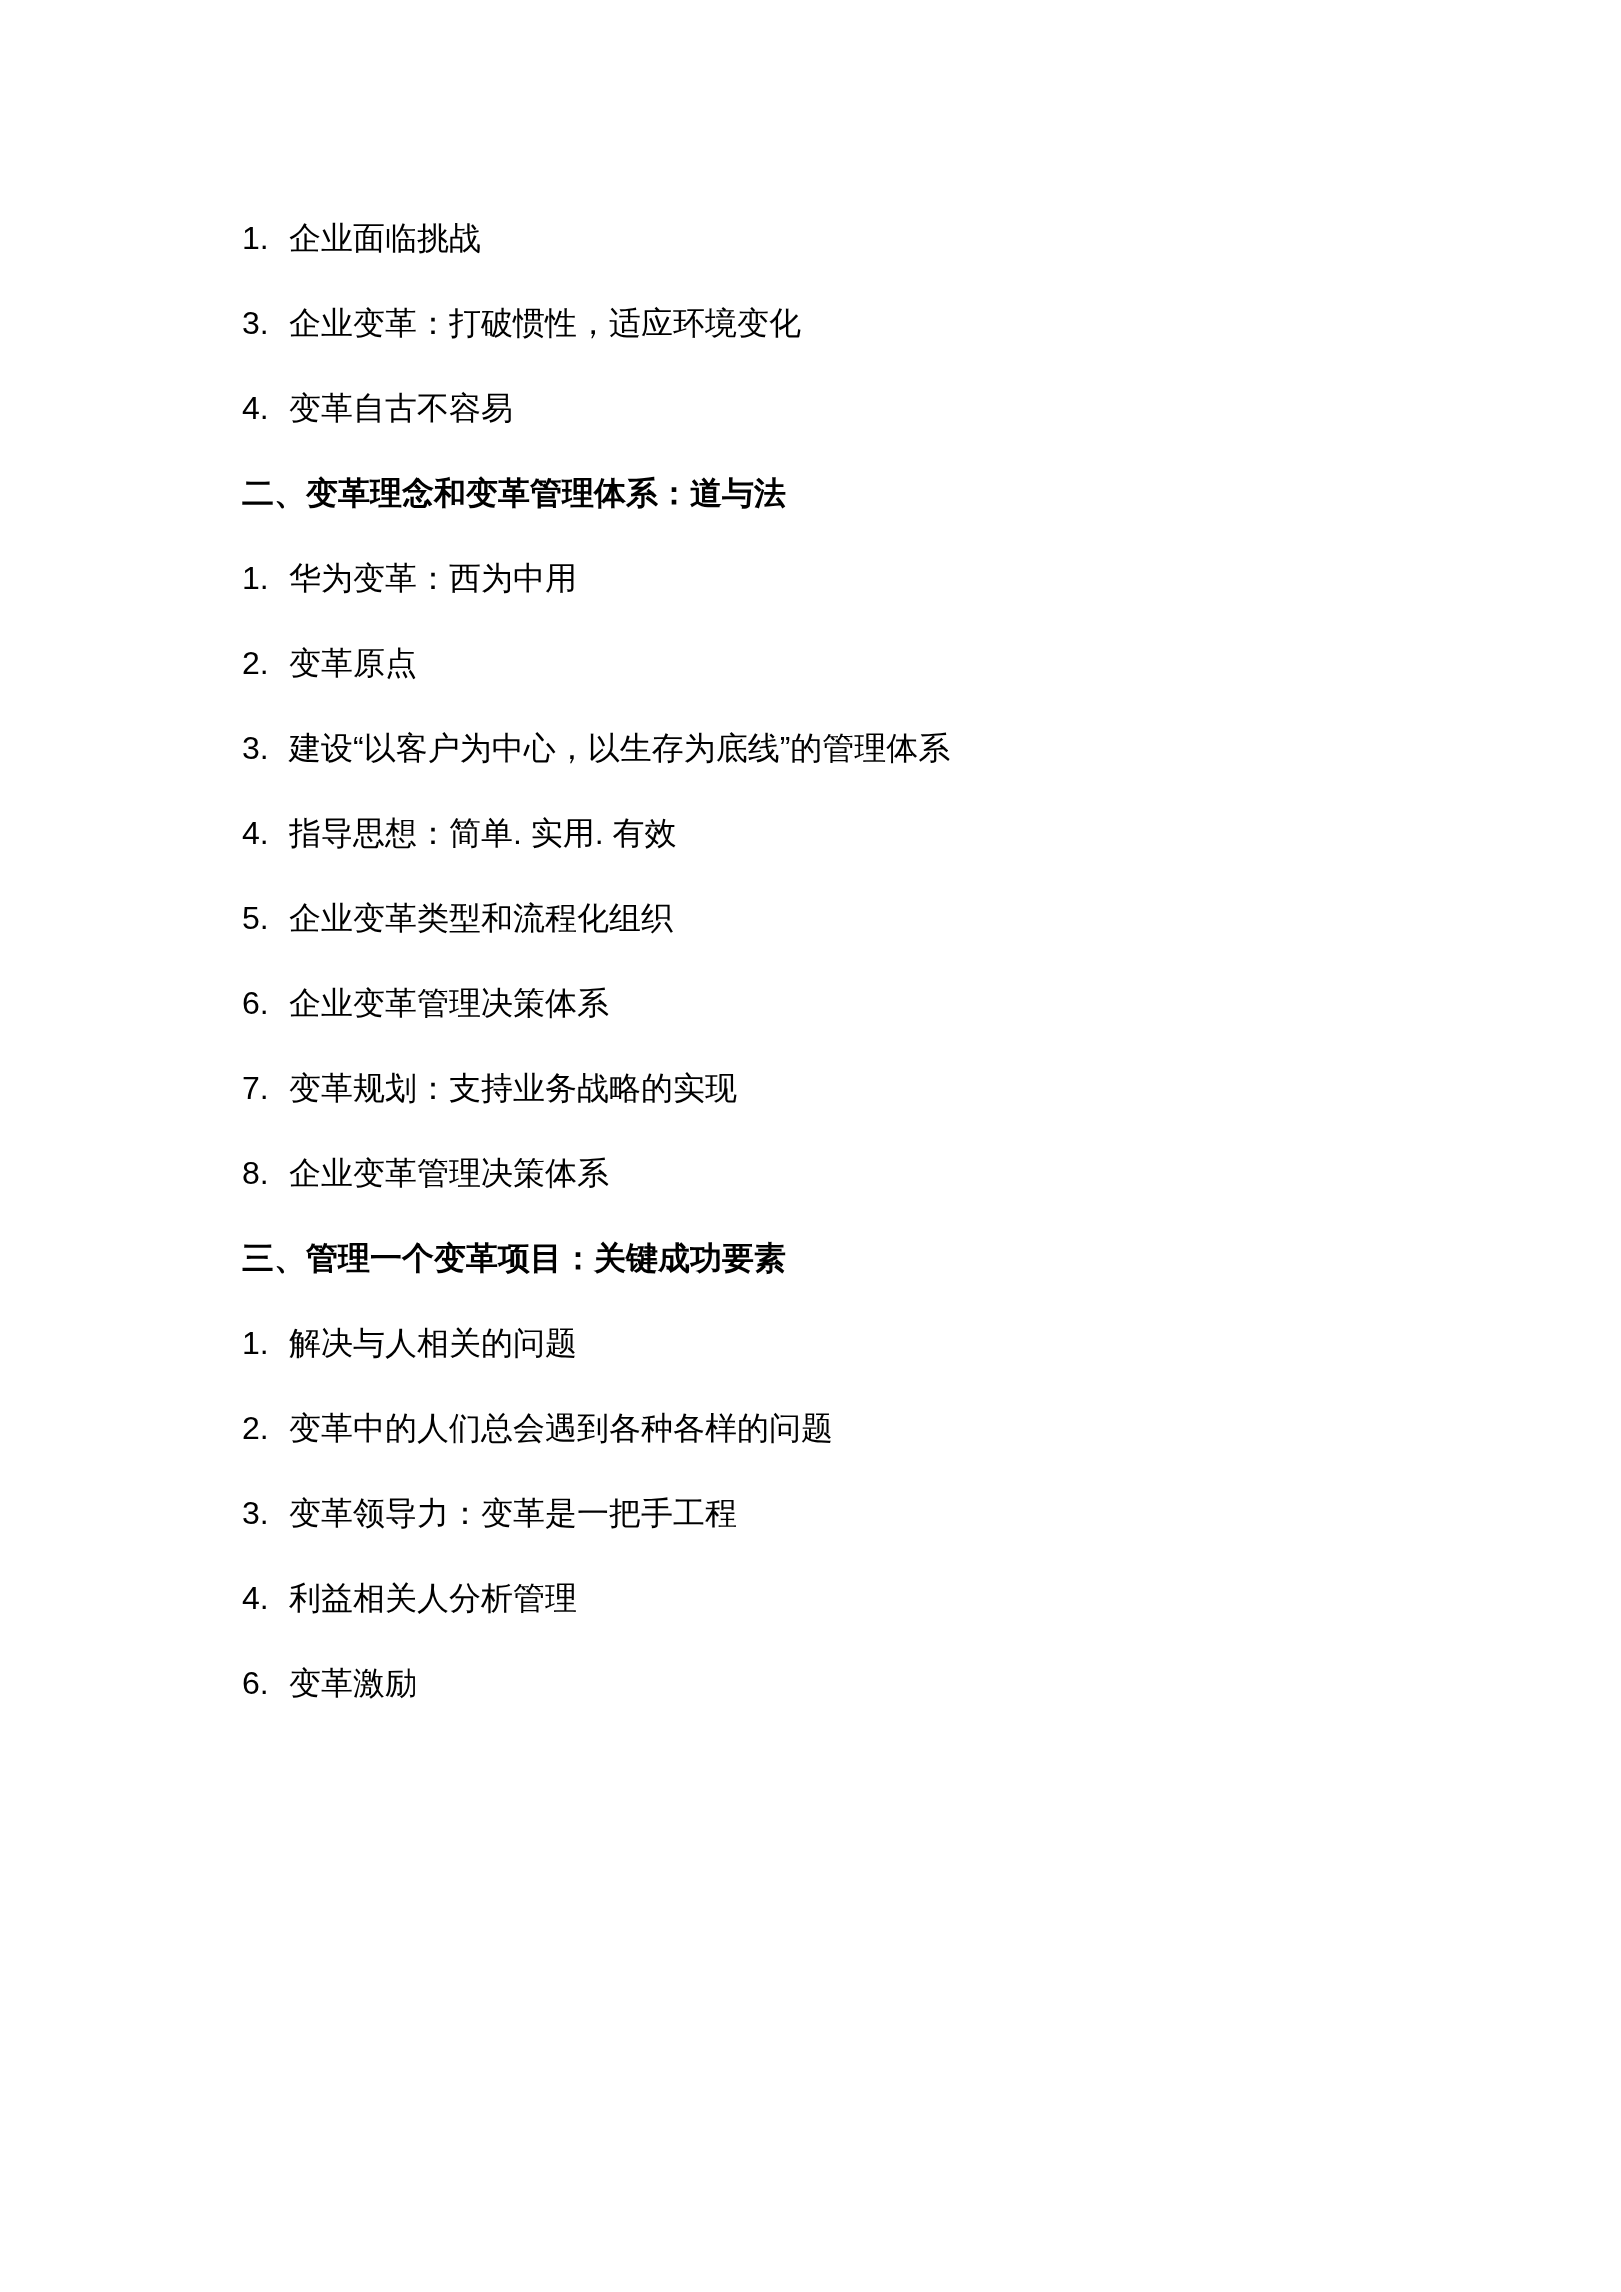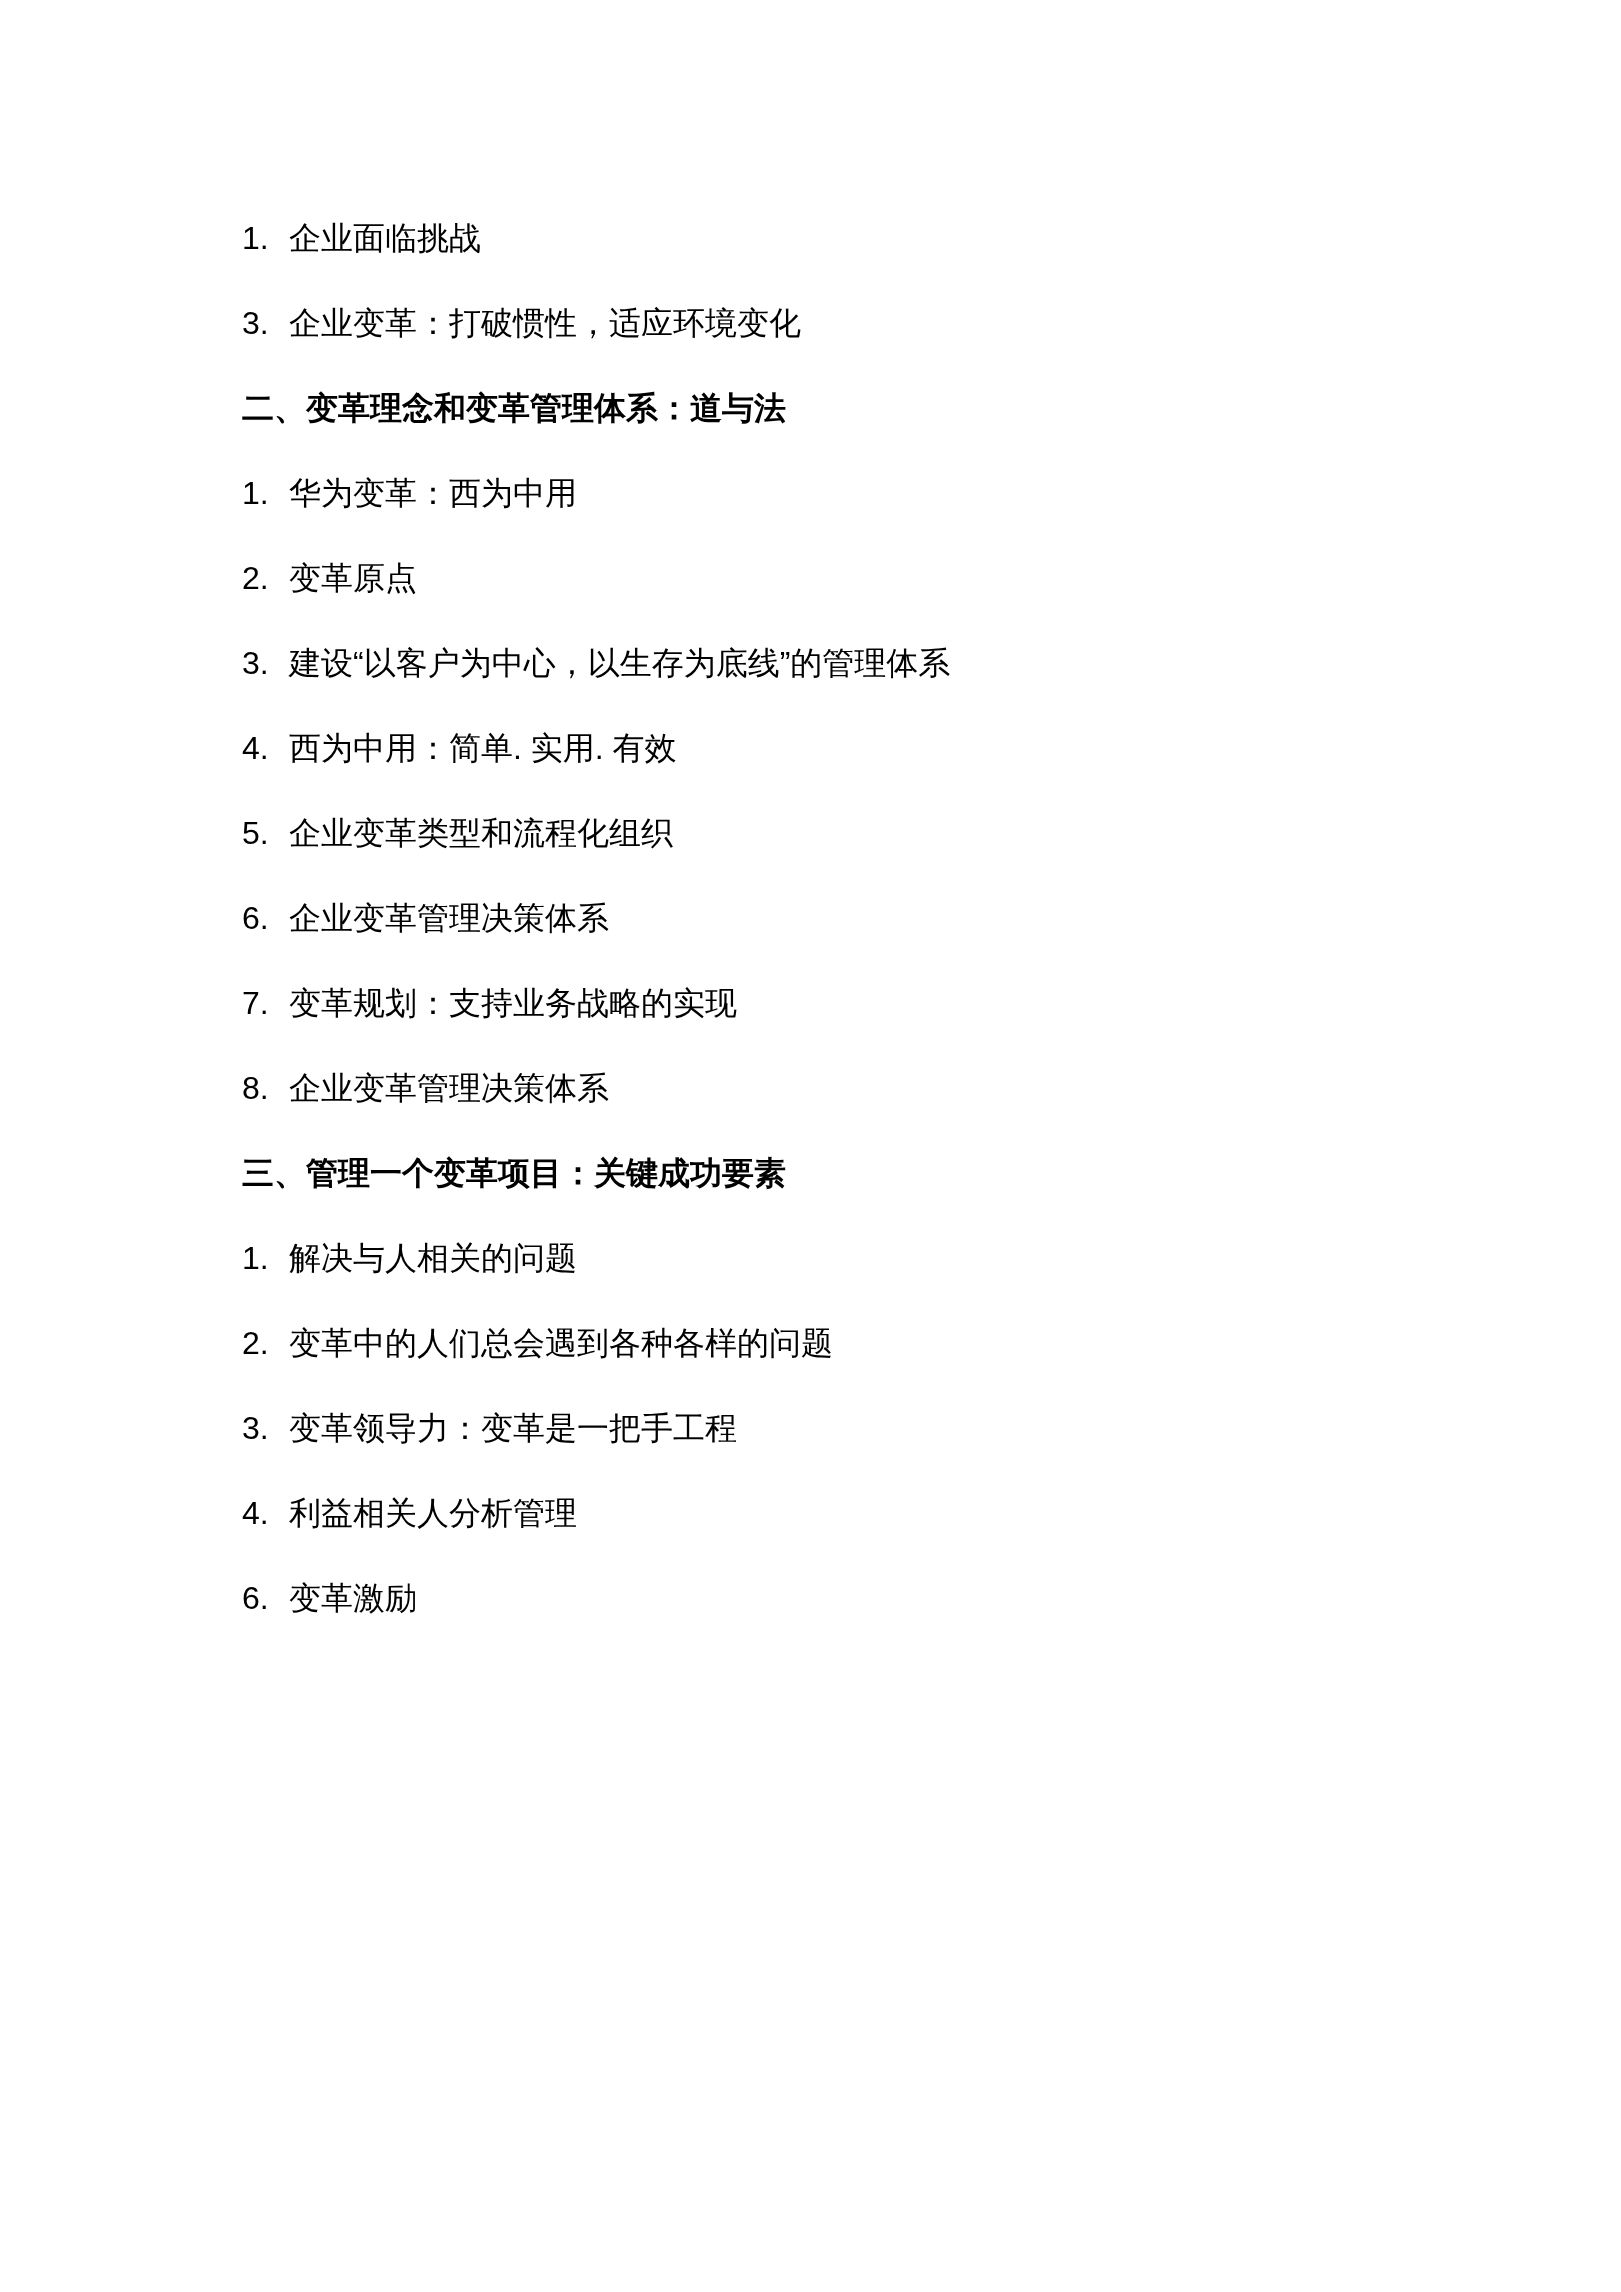--- a/index.html
+++ b/index.html
@@ -32,25 +32,26 @@
     min-width: 47px;
   }
 </style>
 </head>
 <body>
 
 <div class="page">
   <div>
       <div class="line item"><span class="num">1.</span><span>企业面临挑战</span></div>
       <div class="line item"><span class="num">3.</span><span>企业变革：打破惯性，适应环境变化</span></div>
+      <div class="line item"><span class="num">4.</span><span>变革自古不容易</span></div>
       <div class="line heading">二、变革理念和变革管理体系：道与法</div>
       <div class="line item"><span class="num">1.</span><span>华为变革：西为中用</span></div>
       <div class="line item"><span class="num">2.</span><span>变革原点</span></div>
       <div class="line item"><span class="num">3.</span><span>建设“以客户为中心，以生存为底线”的管理体系</span></div>
-      <div class="line item"><span class="num">4.</span><span>西为中用：简单. 实用. 有效</span></div>
+      <div class="line item"><span class="num">4.</span><span>指导思想：简单. 实用. 有效</span></div>
       <div class="line item"><span class="num">5.</span><span>企业变革类型和流程化组织</span></div>
       <div class="line item"><span class="num">6.</span><span>企业变革管理决策体系</span></div>
       <div class="line item"><span class="num">7.</span><span>变革规划：支持业务战略的实现</span></div>
       <div class="line item"><span class="num">8.</span><span>企业变革管理决策体系</span></div>
       <div class="line heading">三、管理一个变革项目：关键成功要素</div>
       <div class="line item"><span class="num">1.</span><span>解决与人相关的问题</span></div>
       <div class="line item"><span class="num">2.</span><span>变革中的人们总会遇到各种各样的问题</span></div>
       <div class="line item"><span class="num">3.</span><span>变革领导力：变革是一把手工程</span></div>
       <div class="line item"><span class="num">4.</span><span>利益相关人分析管理</span></div>
       <div class="line item"><span class="num">6.</span><span>变革激励</span></div>

